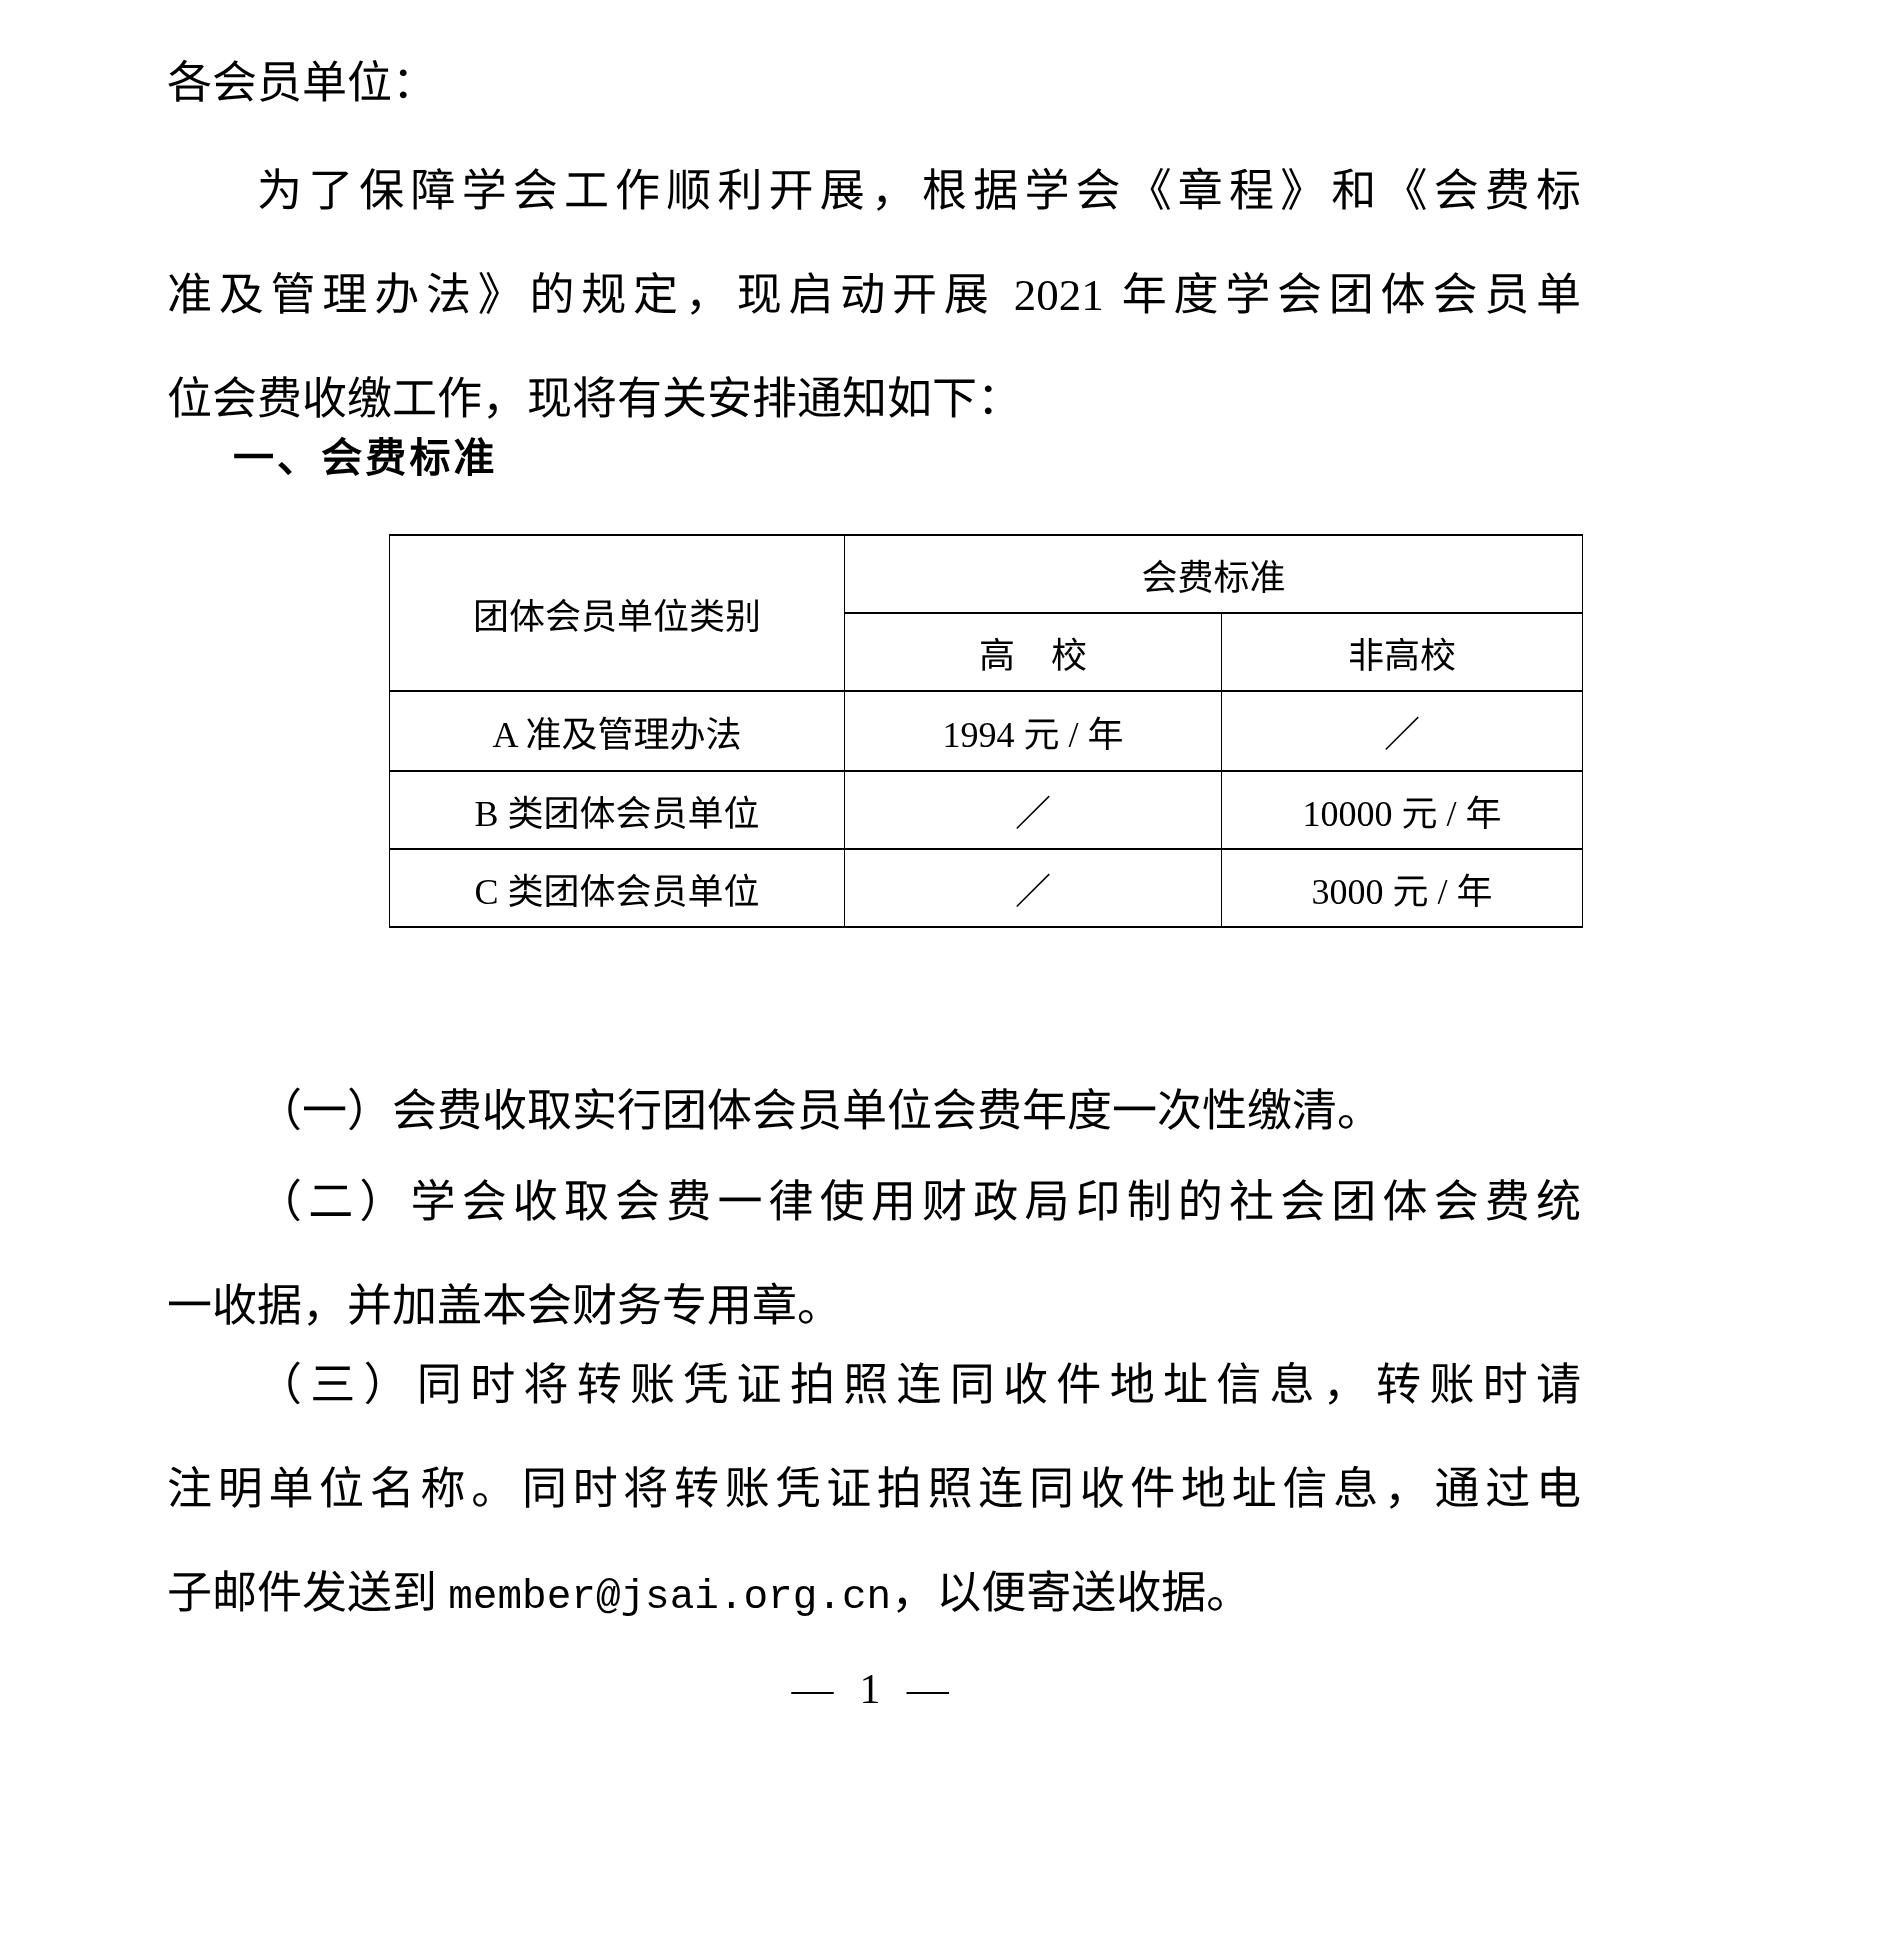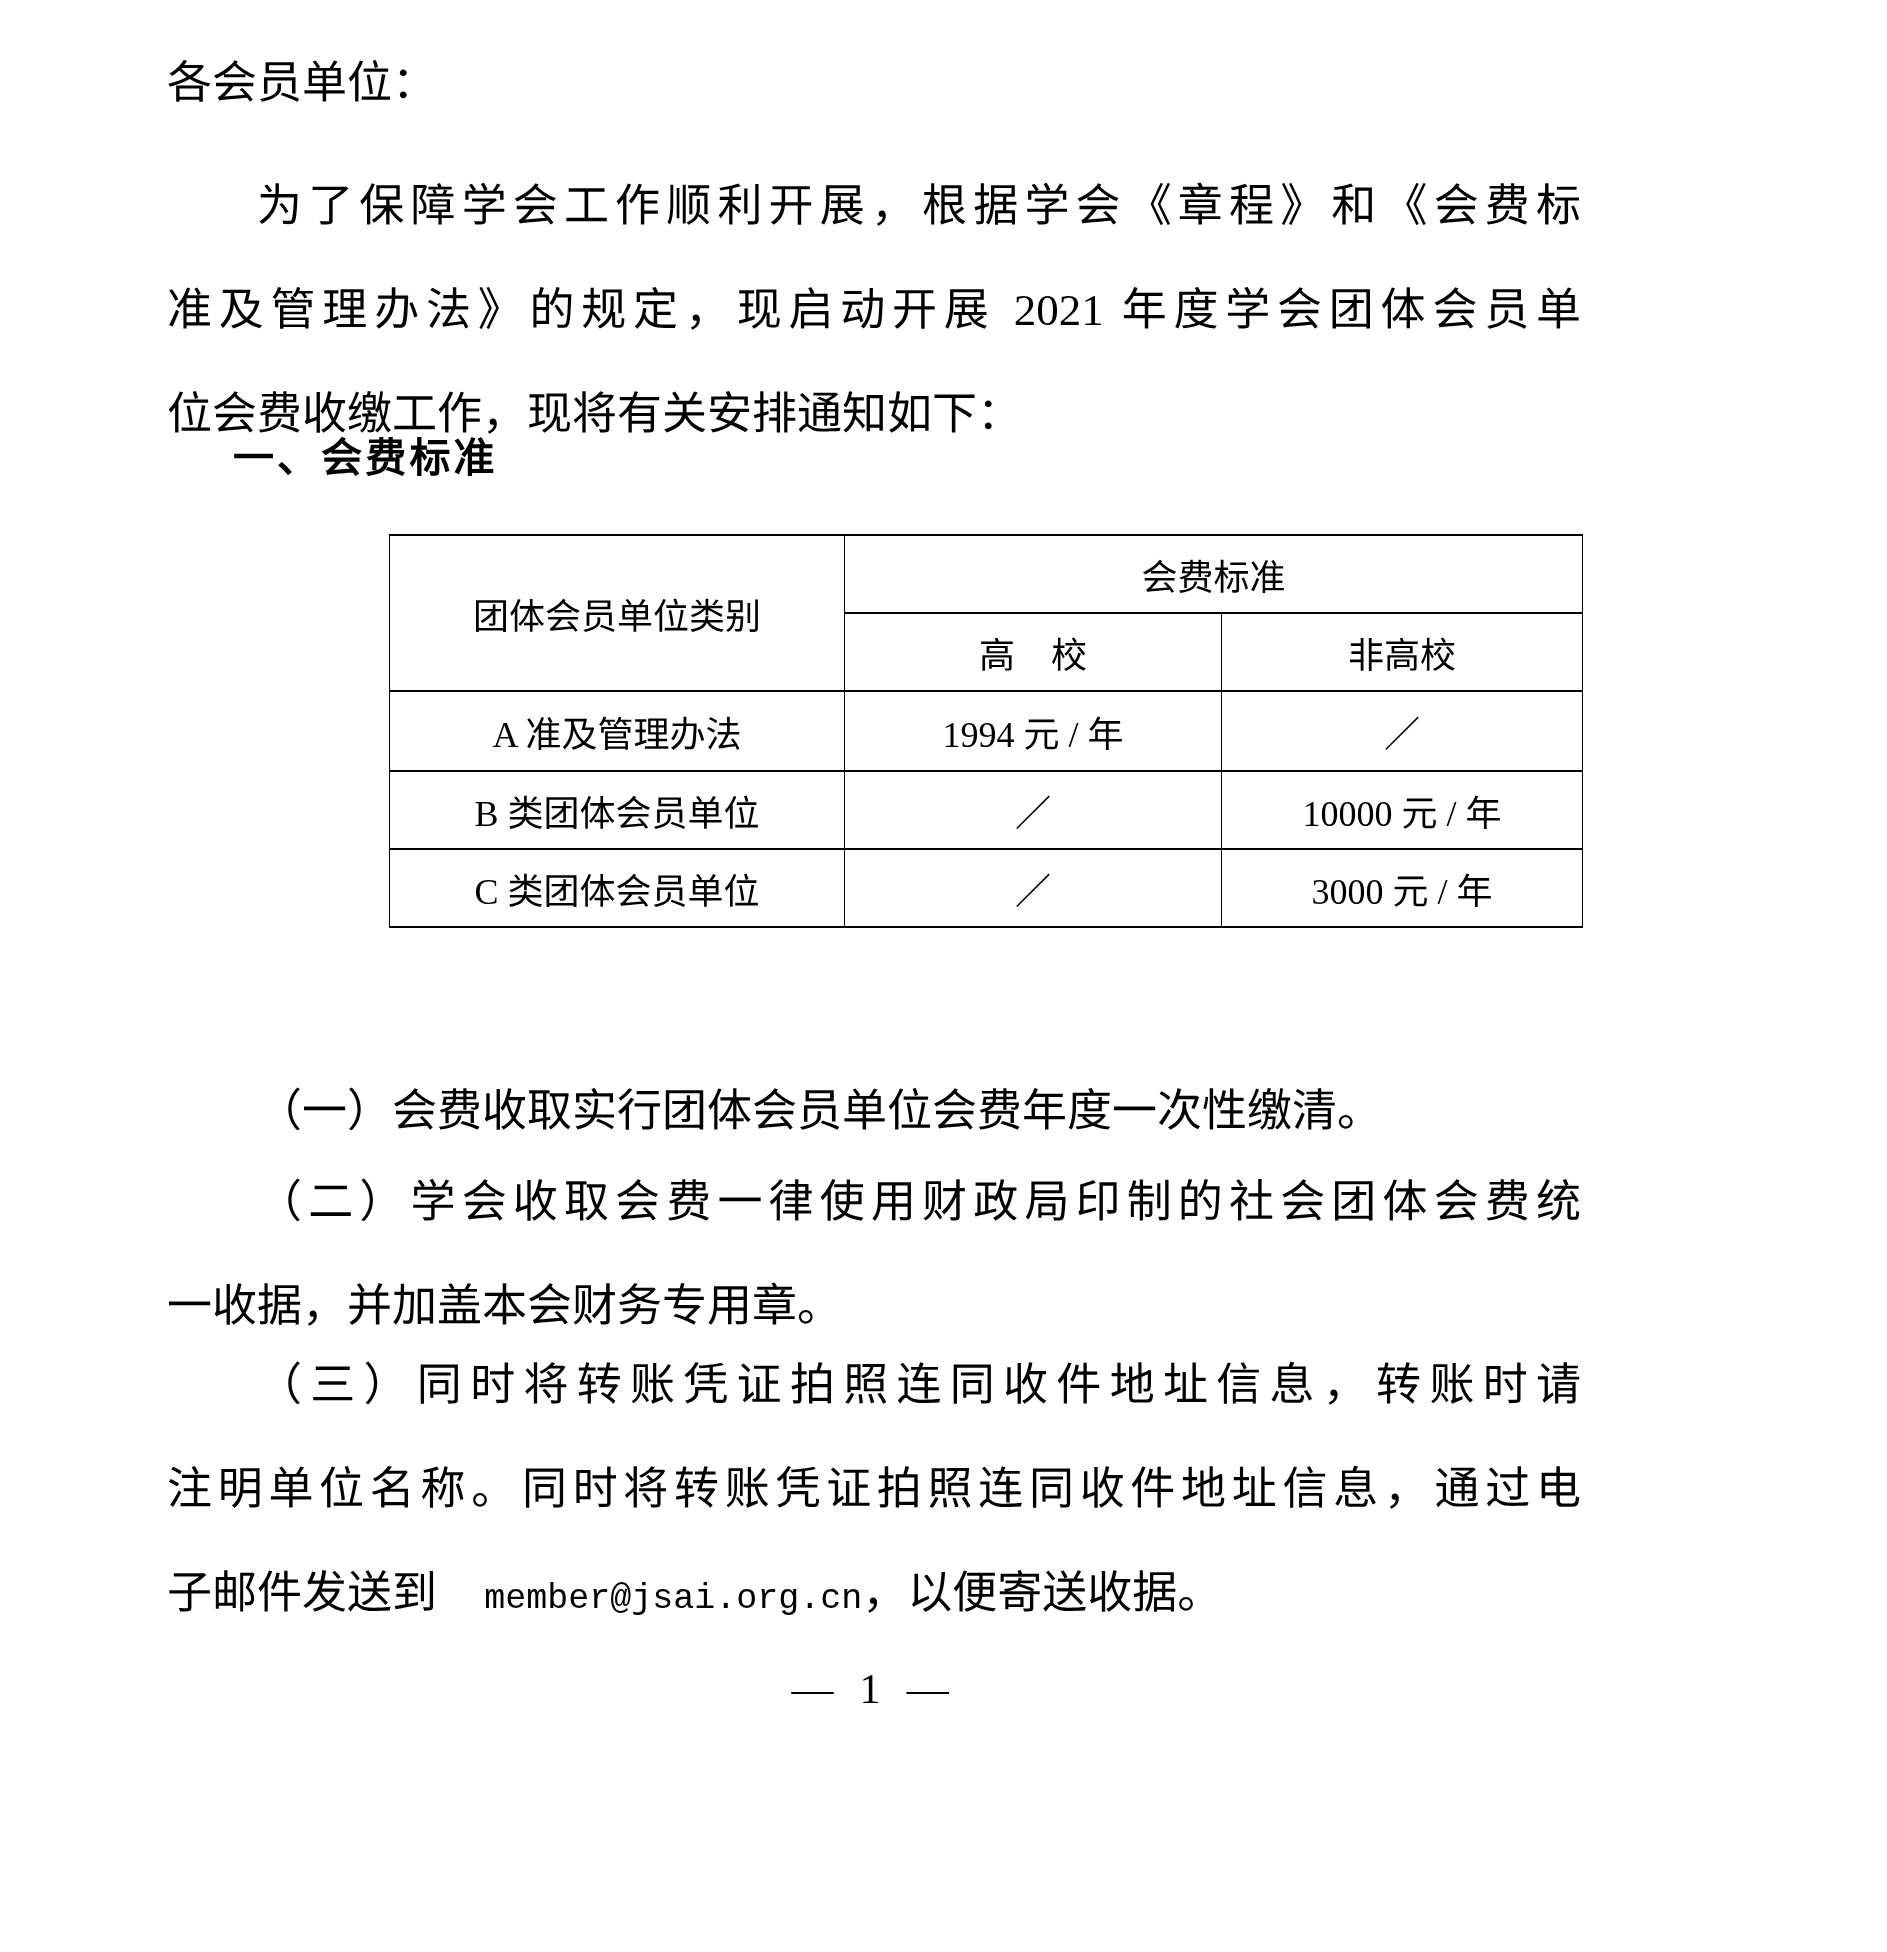--- a/index.html
+++ b/index.html
@@ -60,34 +60,33 @@
     top: 1637px;
     left: 0;
     width: 100%;
     text-align: center;
     font-size: 42px;
     line-height: 104px;
     letter-spacing: 7.8px;
   }
   .email {
     font-family: "Liberation Mono", monospace;
-    font-size: 35px;
-    margin-left: 36px;
+    font-size: 41px;
   }
 </style>
 </head>
 <body>
 
 <div class="page">
 
   <div class="txt" style="top:31px">
     <div class="line lastline">各会员单位：</div>
   </div>
 
-  <div class="txt" style="top:154px">
+  <div class="txt" style="top:139px">
     <div class="line indent">为了保障学会工作顺利开展，根据学会《章程》和《会费标</div>
     <div class="line">准及管理办法》的规定，现启动开展 2021 年度学会团体会员单</div>
     <div class="line lastline">位会费收缴工作，现将有关安排通知如下：</div>
   </div>
 
   <div class="heading" style="top:406px">一、会费标准</div>
 
   <table class="fee">
     <colgroup>
       <col style="width:455px">

